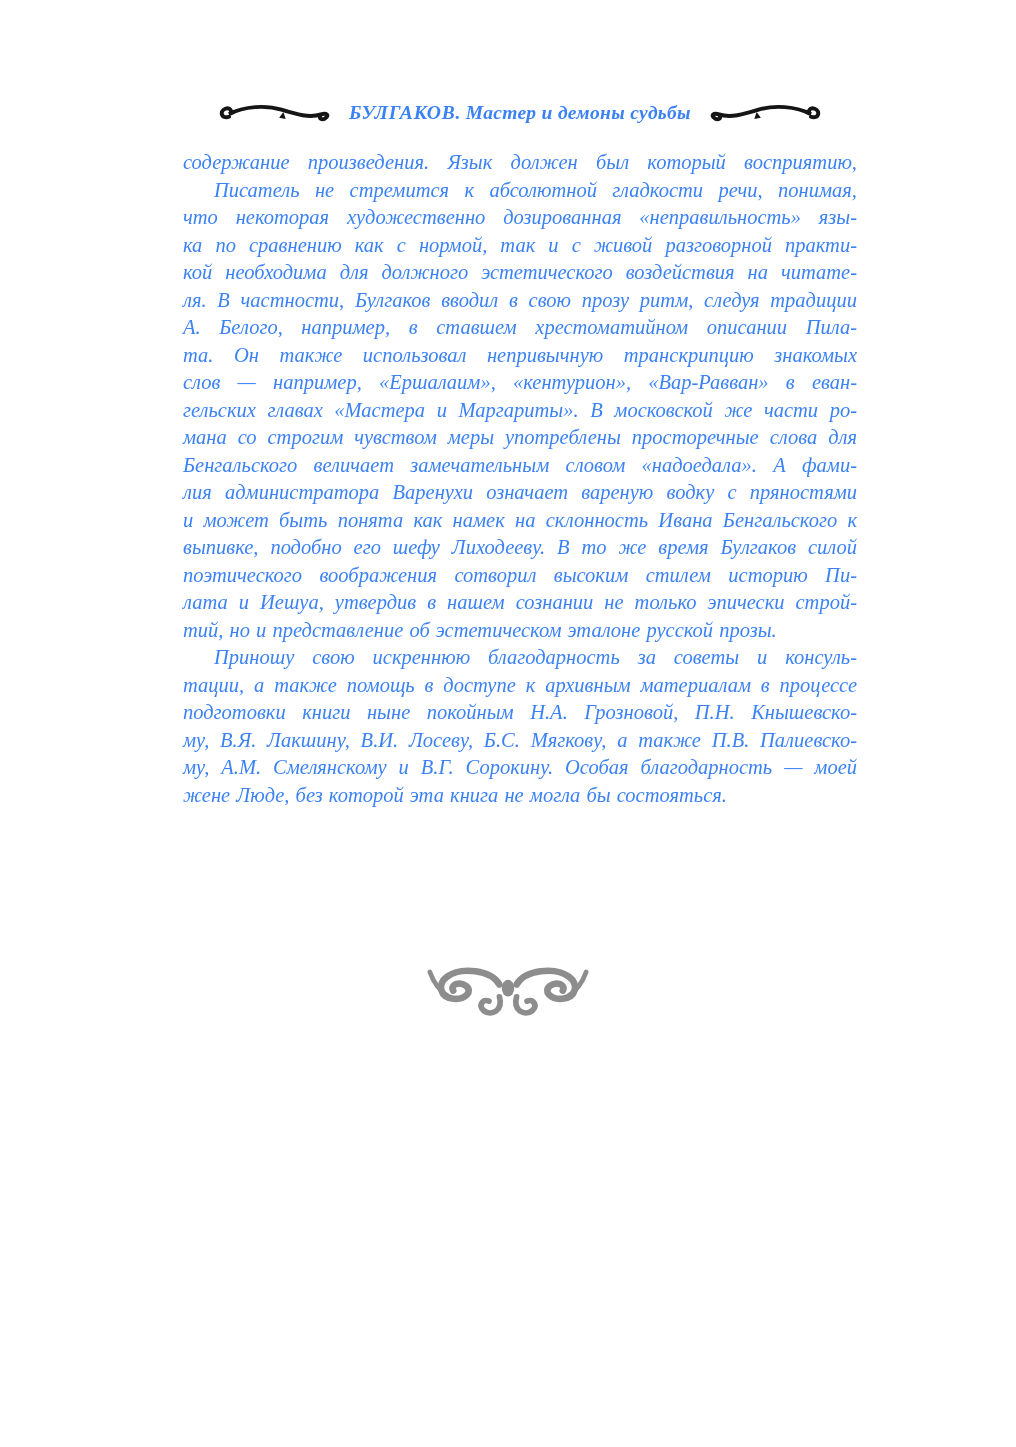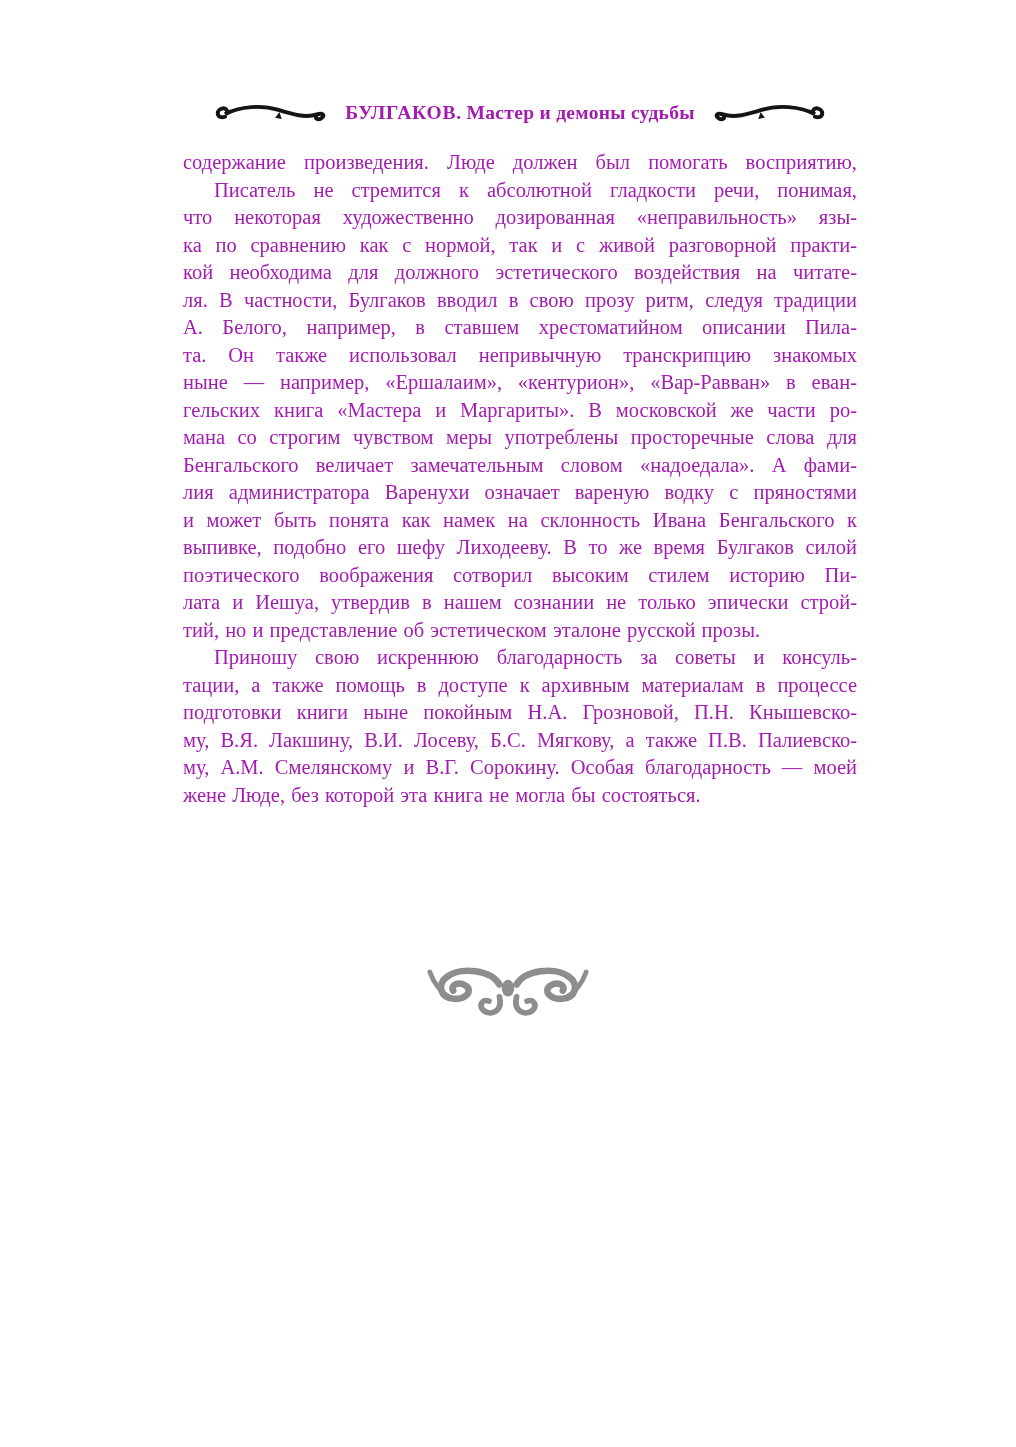--- a/index.html
+++ b/index.html
@@ -7,22 +7,23 @@
     padding: 0;
     background: #e8e8e8;
   }
   .page {
     position: relative;
     width: 1016px;
     height: 1447px;
     margin: 0 auto;
     background: #ffffff;
     font-family: "Liberation Serif", "DejaVu Serif", serif;
-    color: #a21caf;
+    color: #3b82f6;
     overflow: hidden;
+    font-style: italic;
   }
   .running-header {
     position: absolute;
     top: 98px;
     left: 183px;
     width: 674px;
     display: flex;
     align-items: center;
     justify-content: center;
     gap: 16px;
@@ -94,32 +95,32 @@
     <svg class="swash flip" viewBox="0 0 120 32">
       <path d="M12 20 C4 23 1.5 14 8 11.5 C13.5 9.5 16.5 15 12 17.3
                C28 8.5 52 7.5 68 12.5 C84 17.5 98 21.5 110 17.5
                C116 15.5 119.5 18.5 114.5 21.8 C111 23.8 107.5 22 109.5 18.8" fill="none" stroke="#151515" stroke-width="4.2" stroke-linecap="round"></path>
       <path d="M70 15 l-4.5 6 l7 1.5 z" fill="#151515"></path>
     </svg>
   </div>
 
   <div class="text-block">
       <div class="para">
-        <div class="line">содержание произведения. Люде должен был помогать восприятию,</div>
+        <div class="line">содержание произведения. Язык должен был который восприятию,</div>
       </div>
       <div class="para">
         <div class="line indent">Писатель не стремится к абсолютной гладкости речи, понимая,</div>
         <div class="line">что некоторая художественно дозированная «неправильность» язы-</div>
         <div class="line">ка по сравнению как с нормой, так и с живой разговорной практи-</div>
         <div class="line">кой необходима для должного эстетического воздействия на читате-</div>
         <div class="line">ля. В частности, Булгаков вводил в свою прозу ритм, следуя традиции</div>
         <div class="line">А. Белого, например, в ставшем хрестоматийном описании Пила-</div>
         <div class="line">та. Он также использовал непривычную транскрипцию знакомых</div>
-        <div class="line">ныне — например, «Ершалаим», «кентурион», «Вар-Равван» в еван-</div>
-        <div class="line">гельских книга «Мастера и Маргариты». В московской же части ро-</div>
+        <div class="line">слов — например, «Ершалаим», «кентурион», «Вар-Равван» в еван-</div>
+        <div class="line">гельских главах «Мастера и Маргариты». В московской же части ро-</div>
         <div class="line">мана со строгим чувством меры употреблены просторечные слова для</div>
         <div class="line">Бенгальского величает замечательным словом «надоедала». А фами-</div>
         <div class="line">лия администратора Варенухи означает вареную водку с пряностями</div>
         <div class="line">и может быть понята как намек на склонность Ивана Бенгальского к</div>
         <div class="line">выпивке, подобно его шефу Лиходееву. В то же время Булгаков силой</div>
         <div class="line">поэтического воображения сотворил высоким стилем историю Пи-</div>
         <div class="line">лата и Иешуа, утвердив в нашем сознании не только эпически строй-</div>
         <div class="line last">тий, но и представление об эстетическом эталоне русской прозы.</div>
       </div>
       <div class="para">

